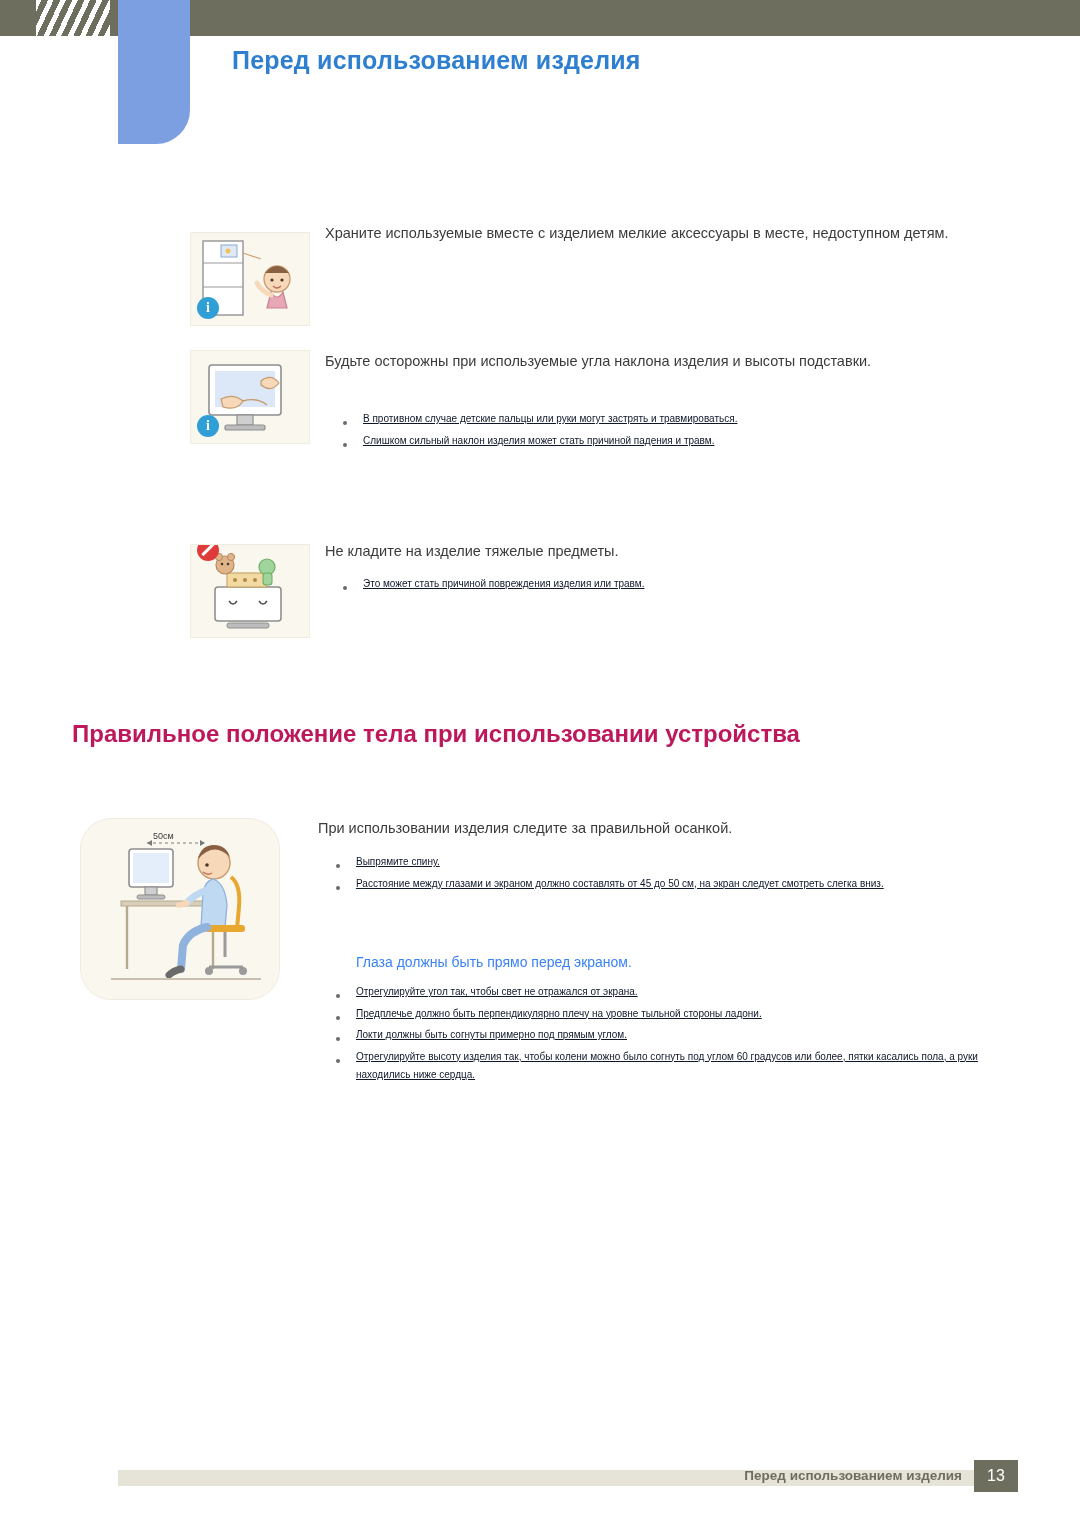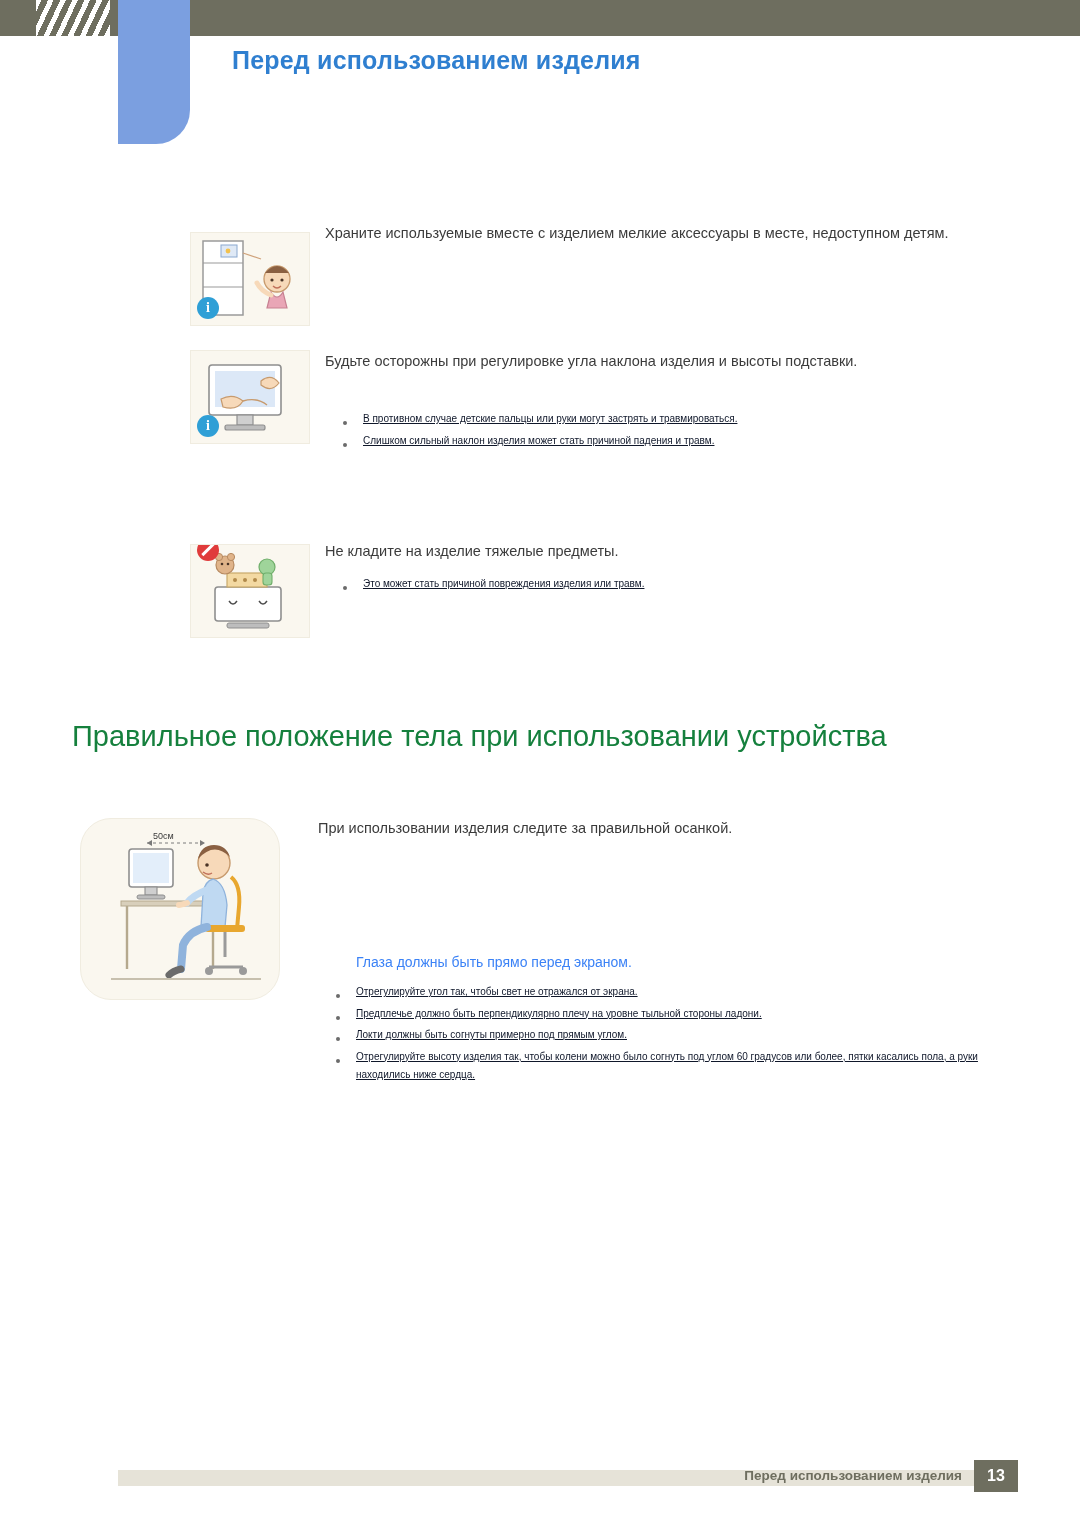--- a/index.html
+++ b/index.html
@@ -107,23 +107,23 @@
     line-height: 1.85;
     padding-left: 38px;
   }
 
   
   .section-title {
     position: absolute;
     left: 72px;
     top: 720px;
     width: 940px;
-    font-size: 29px;
-    font-weight: normal;
-    color: #15803d;
+    font-size: 24px;
+    font-weight: bold;
+    color: #be185d;
   }
 
   
   .footer-rule {
     position: absolute;
     left: 118px;
     top: 1470px;
     width: 892px;
     height: 16px;
     background: #e6e3d8;
@@ -138,21 +138,21 @@
   }
   .footer-page {
     position: absolute;
     right: 62px;
     top: 1460px;
     width: 44px;
     height: 32px;
     background: #6e6e5f;
     color: #ffffff;
     font-size: 16px;
-    font-weight: bold;
+    font-weight: normal;
     display: flex;
     align-items: center;
     justify-content: center;
   }
 
   
   .badge {
     position: absolute;
     width: 22px; height: 22px;
     left: 6px; bottom: 6px;
@@ -226,21 +226,21 @@
         <rect x="24" y="20" width="60" height="36" fill="#dce8f7"></rect>
         <rect x="46" y="64" width="16" height="10" fill="#cfcfcf" stroke="#8f8f8f" stroke-width="1.2"></rect>
         <rect x="34" y="74" width="40" height="5" rx="2" fill="#bdbdbd" stroke="#8f8f8f" stroke-width="1.2"></rect>
         <path d="M30 48 q12 -6 22 2 q-6 10 -20 6 z" fill="#f7d9b9" stroke="#c79a6d" stroke-width="1.2"></path>
         <path d="M52 50 q14 -4 24 4" stroke="#c79a6d" stroke-width="1.4" fill="none"></path>
         <path d="M70 30 q10 -8 18 2 q-8 10 -18 2 z" fill="#f7d9b9" stroke="#c79a6d" stroke-width="1.2"></path>
       </svg>
       <div class="badge badge-info">i</div>
     </div>
   </div>
-  <div class="row para" style="left:325px; top:348px; width:660px;">Будьте осторожны при регулировке угла наклона изделия и высоты подставки.</div>
+  <div class="row para" style="left:325px; top:348px; width:660px;">Будьте осторожны при используемые угла наклона изделия и высоты подставки.</div>
   <ul class="bullets row" style="left:325px; top:410px; width:660px;">
     <li>В противном случае детские пальцы или руки могут застрять и травмироваться.</li>
     <li>Слишком сильный наклон изделия может стать причиной падения и травм.</li>
   </ul>
 
   <div class="row" style="left:190px; top:544px; width:120px; height:94px;">
     <div class="figure" style="width:120px;height:94px;">
       <svg class="ill" style="left:0;top:0;" width="120" height="94" viewBox="0 0 120 94">
         <rect x="24" y="42" width="66" height="34" rx="3" fill="#ffffff" stroke="#8f8f8f" stroke-width="1.6"></rect>
         <path d="M38 56 q4 6 8 0" stroke="#4a4a4a" stroke-width="1.4" fill="none"></path>
@@ -306,20 +306,24 @@
 
         <path d="M126 108 q-18 4 -24 18 l-2 24" stroke="#8fb3dc" stroke-width="8" fill="none" stroke-linecap="round"></path>
         <path d="M100 150 q-8 2 -12 6" stroke="#6b6b6b" stroke-width="7" fill="none" stroke-linecap="round"></path>
         <line x1="30" y1="160" x2="180" y2="160" stroke="#c7c0ae" stroke-width="2"></line>
       </svg>
     </div>
   </div>
 
   <div class="row para" style="left:318px; top:815px; width:700px;">При использовании изделия следите за правильной осанкой.</div>
 
+  <ul class="bullets row" style="left:318px; top:853px; width:700px;">
+    <li>Выпрямите спину.</li>
+    <li>Расстояние между глазами и экраном должно составлять от 45 до 50 см, на экран следует смотреть слегка вниз.</li>
+  </ul>
 
   <div class="row sub-line" style="left:318px; top:950px; width:700px;">Глаза должны быть прямо перед экраном.</div>
 
   <ul class="bullets row" style="left:318px; top:983px; width:700px;">
     <li>Отрегулируйте угол так, чтобы свет не отражался от экрана.</li>
     <li>Предплечье должно быть перпендикулярно плечу на уровне тыльной стороны ладони.</li>
     <li>Локти должны быть согнуты примерно под прямым углом.</li>
     <li>Отрегулируйте высоту изделия так, чтобы колени можно было согнуть под углом 60 градусов или более, пятки касались пола, а руки находились ниже сердца.</li>
   </ul>
 

